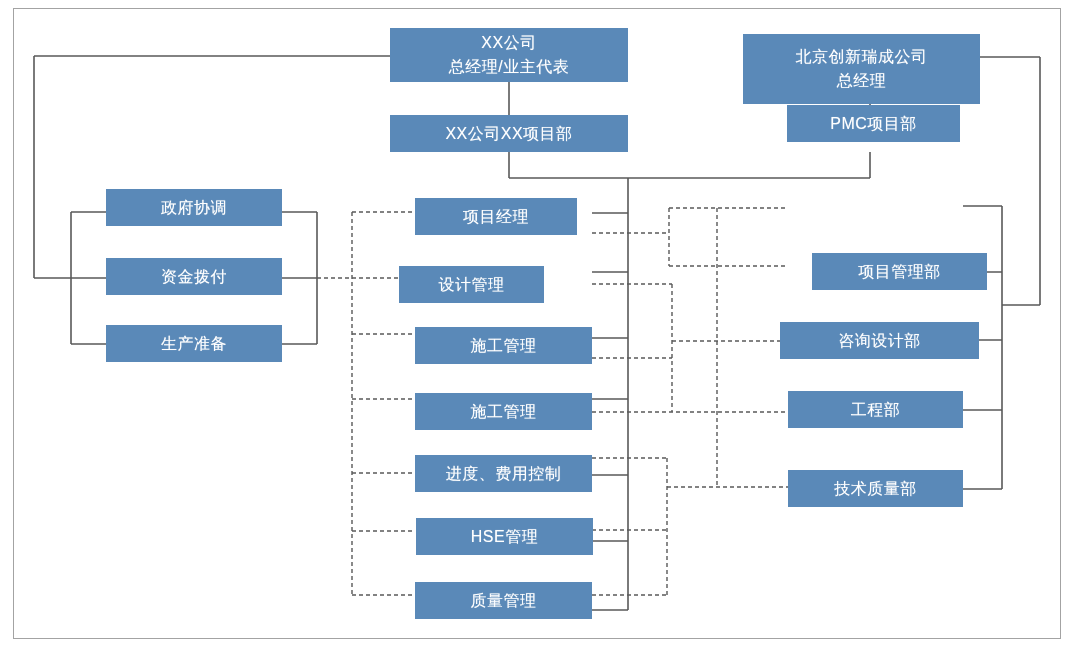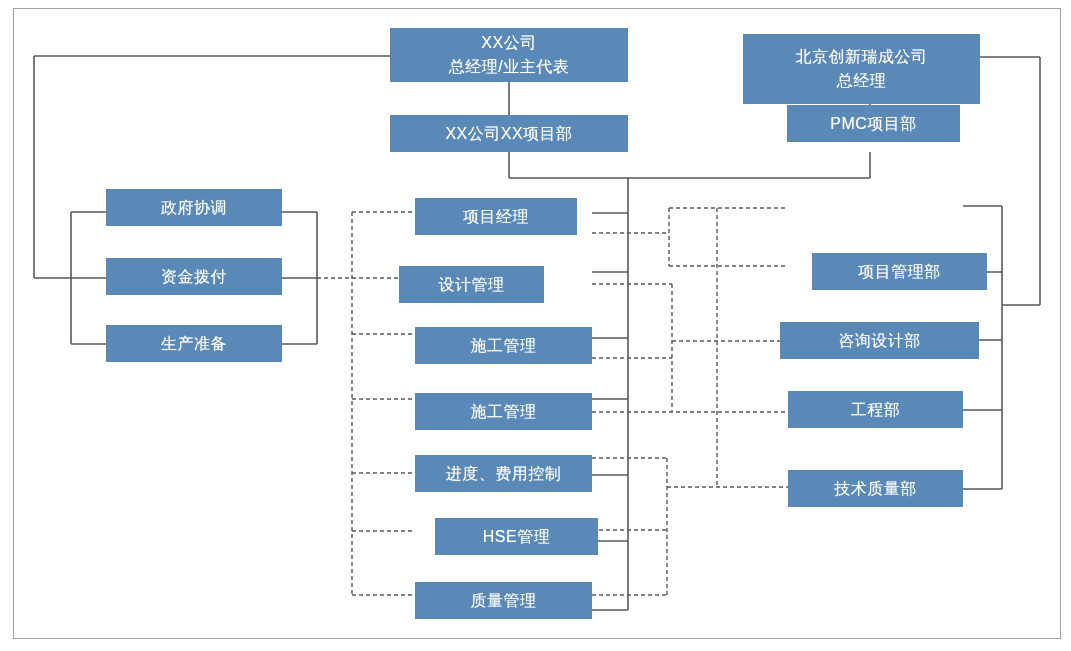--- a/index.html
+++ b/index.html
@@ -108,20 +108,20 @@
 
   <div class="node" style="left:106px;top:189px;width:176px;height:37px">政府协调</div>
   <div class="node" style="left:106px;top:258px;width:176px;height:37px">资金拨付</div>
   <div class="node" style="left:106px;top:325px;width:176px;height:37px">生产准备</div>
 
   <div class="node" style="left:415px;top:198px;width:162px;height:37px">项目经理</div>
   <div class="node" style="left:399px;top:266px;width:145px;height:37px">设计管理</div>
   <div class="node" style="left:415px;top:327px;width:177px;height:37px">施工管理</div>
   <div class="node" style="left:415px;top:393px;width:177px;height:37px">施工管理</div>
   <div class="node" style="left:415px;top:455px;width:177px;height:37px">进度、费用控制</div>
-  <div class="node" style="left:435px;top:518px;width:163px;height:37px">HSE管理</div>
+  <div class="node" style="left:416px;top:518px;width:177px;height:37px">HSE管理</div>
   <div class="node" style="left:415px;top:582px;width:177px;height:37px">质量管理</div>
 
   <div class="node" style="left:812px;top:253px;width:175px;height:37px">项目管理部</div>
   <div class="node" style="left:780px;top:322px;width:199px;height:37px">咨询设计部</div>
   <div class="node" style="left:788px;top:391px;width:175px;height:37px">工程部</div>
   <div class="node" style="left:788px;top:470px;width:175px;height:37px">技术质量部</div>
 </div>
 
 </body></html>

